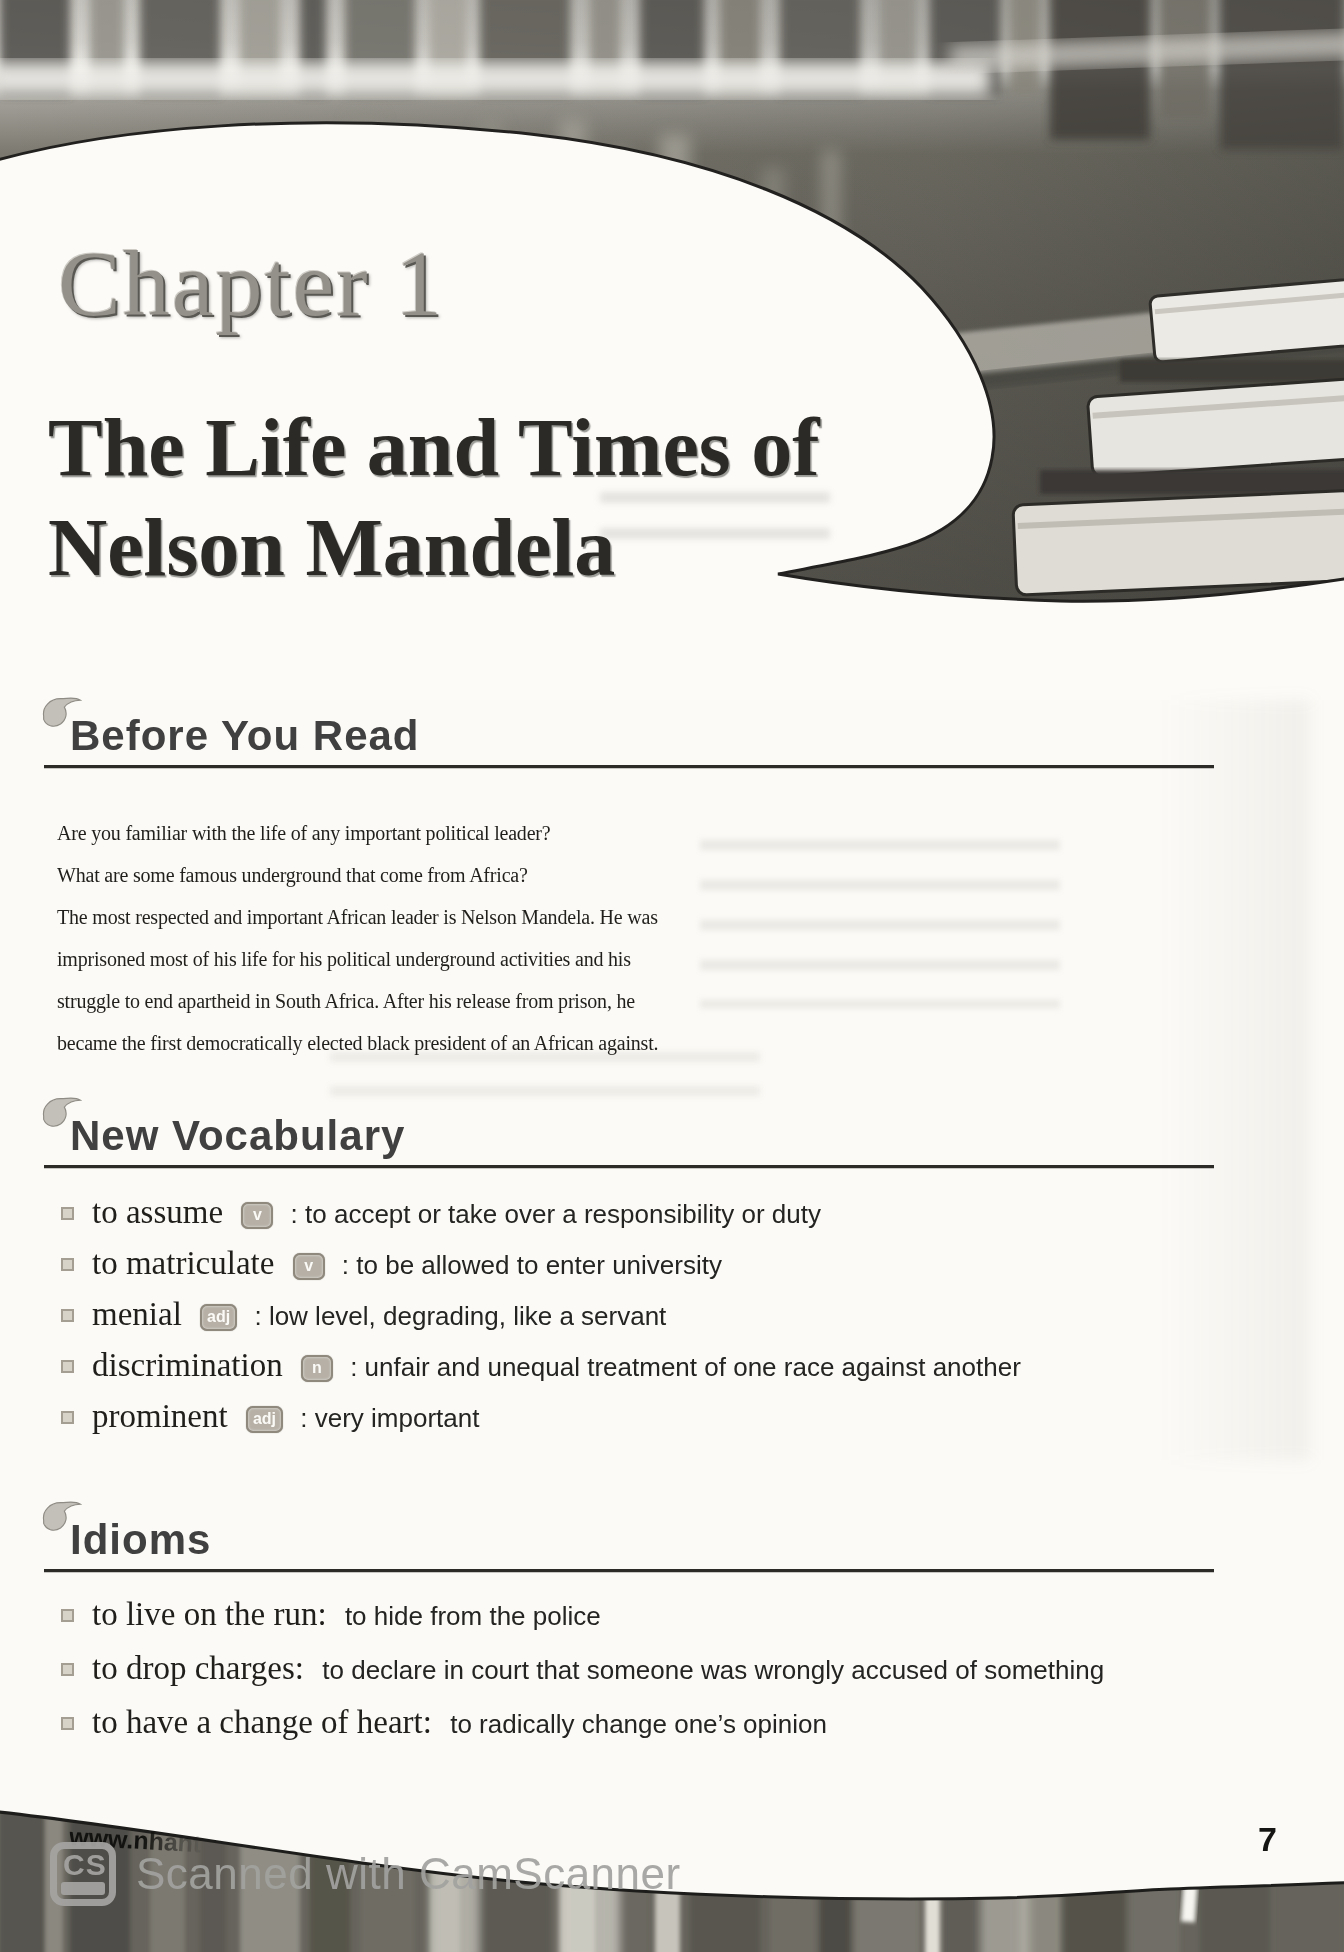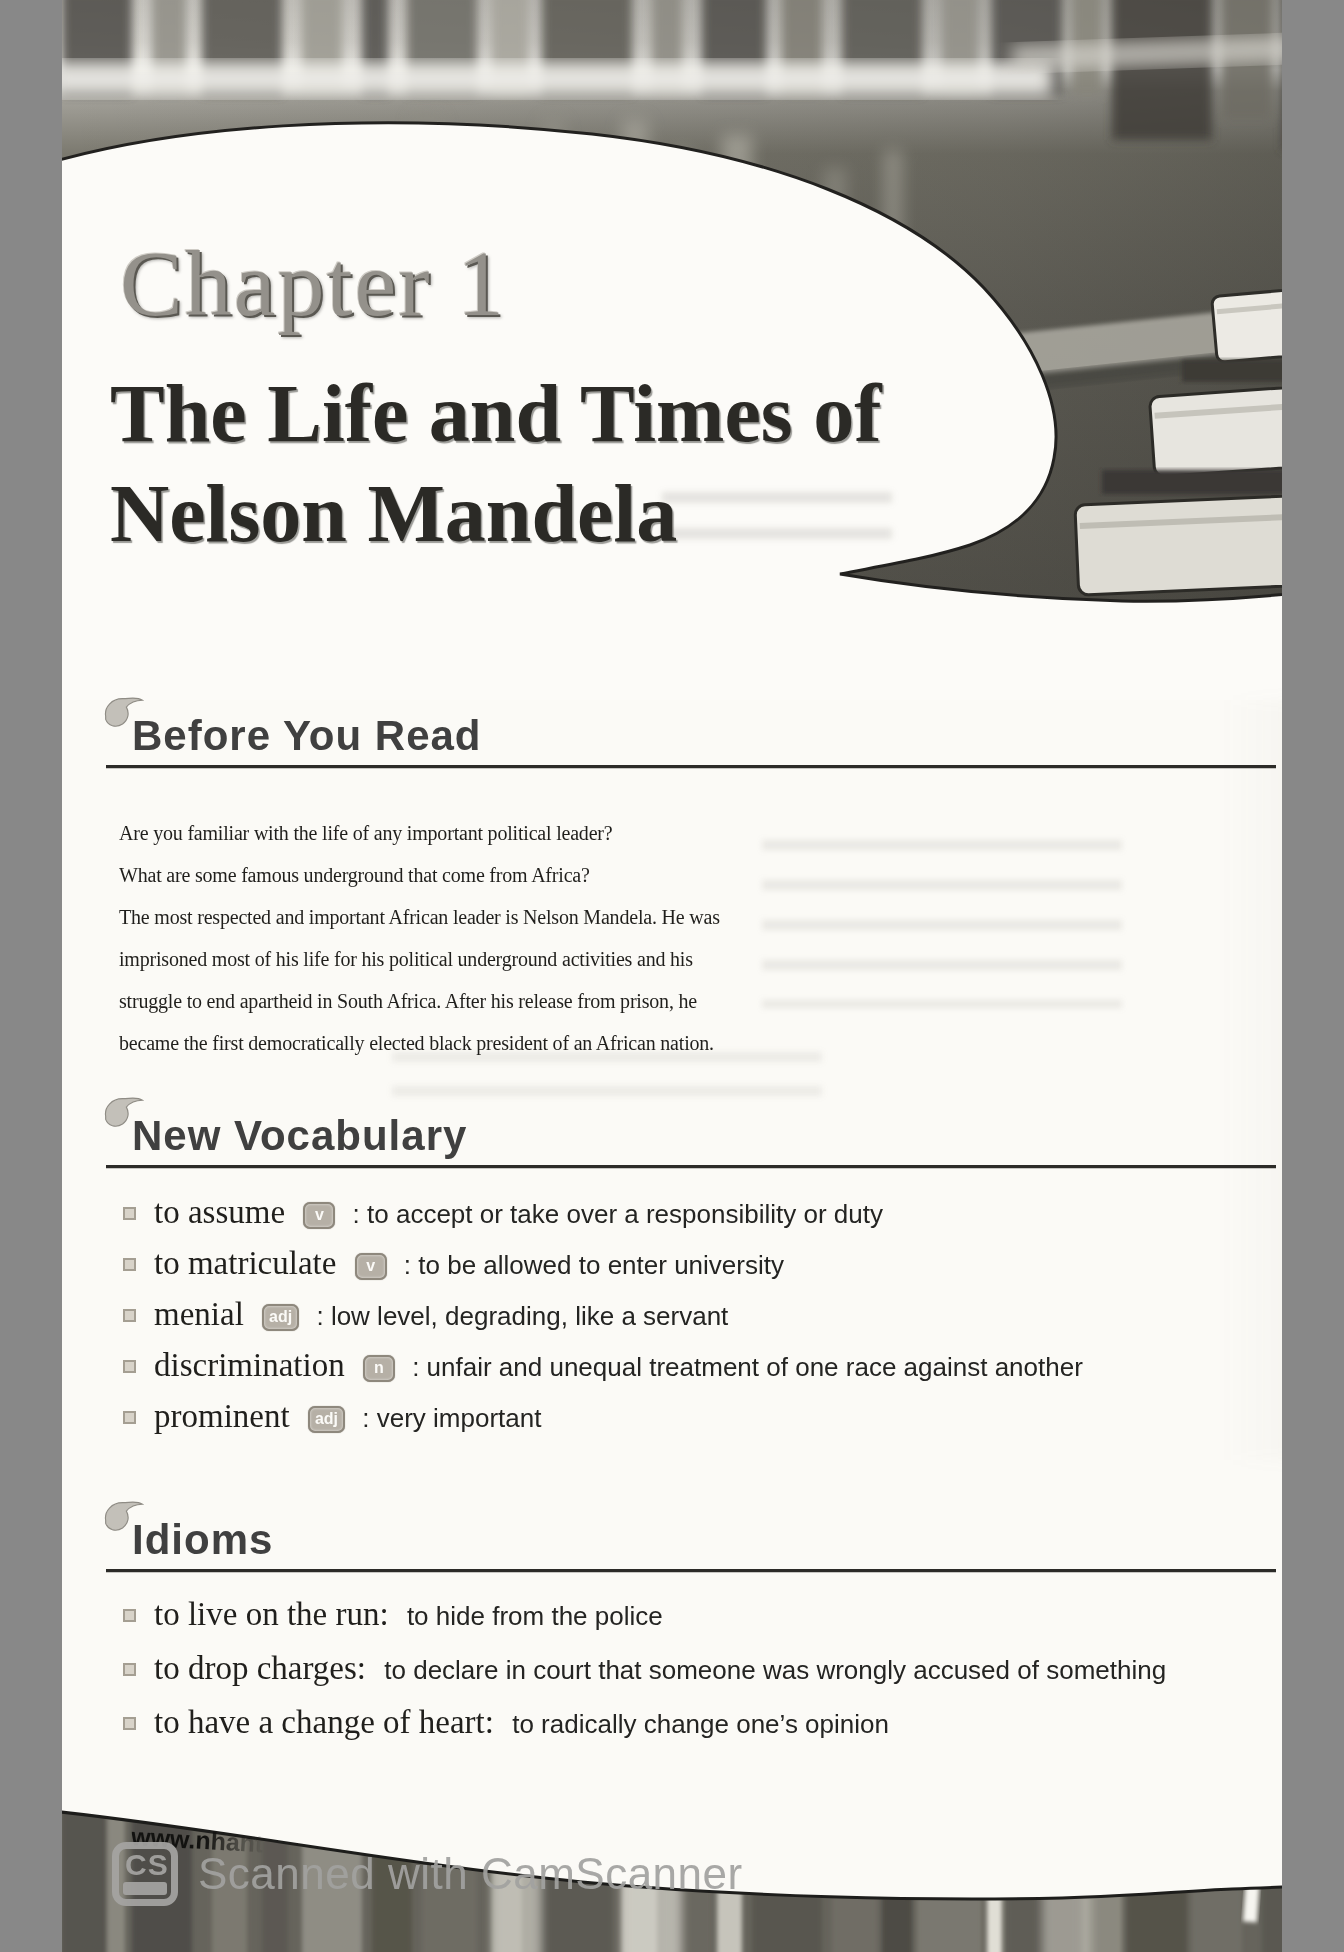--- a/index.html
+++ b/index.html
@@ -1,25 +1,25 @@
 <!DOCTYPE html>
 <html><head>
 <meta charset="utf-8">
 <style>
   html,body{margin:0;padding:0;background:#888;}
-  .page{position:relative;width:1220px;height:1952px;margin:0 auto;background:#fbfaf6;
+  .page{position:relative;width:1344px;height:1952px;margin:0 auto;background:#fbfaf6;
         overflow:hidden;font-family:"Liberation Serif",serif;color:#23221f;}
 
   
   .hero{position:absolute;top:0;left:0;width:1344px;height:700px;}
   .hero svg{display:block;}
   .chapter-label{position:absolute;left:58px;top:236px;font-size:94px;line-height:1;
         color:#94918b;letter-spacing:2px;z-index:3;
         text-shadow:2px 2px 0 #5a5852,-1px -1px 0 #cfccc6,3px 3px 3px rgba(50,50,45,.35);}
-  .chapter-title{position:absolute;left:48px;top:364px;z-index:3;font-weight:bold;
+  .chapter-title{position:absolute;left:48px;top:398px;z-index:3;font-weight:bold;
         font-size:82px;line-height:100px;color:#2b2a26;
         text-shadow:1.5px 1.5px 1px rgba(35,35,30,.45);}
   .chapter-title span{display:block;white-space:nowrap;}
 
   
   .sec{position:absolute;left:44px;width:1170px;z-index:4;}
   .sec .swoosh{position:absolute;left:-8px;top:-22px;width:46px;height:48px;}
   .sec h2{margin:0;padding-left:26px;font-family:"Liberation Sans",sans-serif;
         font-weight:bold;font-size:42px;line-height:48px;letter-spacing:1px;color:#404040;}
   .sec .rule{height:0;border-bottom:3px solid #2c2b28;margin-top:5px;
@@ -191,21 +191,21 @@
     <h2>Before You Read</h2>
     <div class="rule"></div>
   </div>
   <p class="para">
 
   <span>Are you familiar with the life of any important political leader?</span>
       <span>What are some famous underground that come from Africa?</span>
       <span>The most respected and important African leader is Nelson Mandela. He was</span>
       <span>imprisoned most of his life for his political underground activities and his</span>
       <span>struggle to end apartheid in South Africa. After his release from prison, he</span>
-      <span>became the first democratically elected black president of an African nation.</span>
+      <span>became the first democratically elected black president of an African against.</span>
     </p>
 
   <div class="sec" id="sec-nv">
     <svg class="swoosh" viewBox="0 0 60 54">
       <path d="M 10,30 C 8,18 18,7 32,7 C 42,7 50,4 58,9 C 48,9 41,13 37,18 C 41,25 40,34 32,40 C 23,46 13,42 10,34 Z" fill="#c3c0b9" stroke="#8f8c85" stroke-width="1.5"></path>
     </svg>
     <h2>New Vocabulary</h2>
     <div class="rule"></div>
   </div>
   <ul class="vlist">

